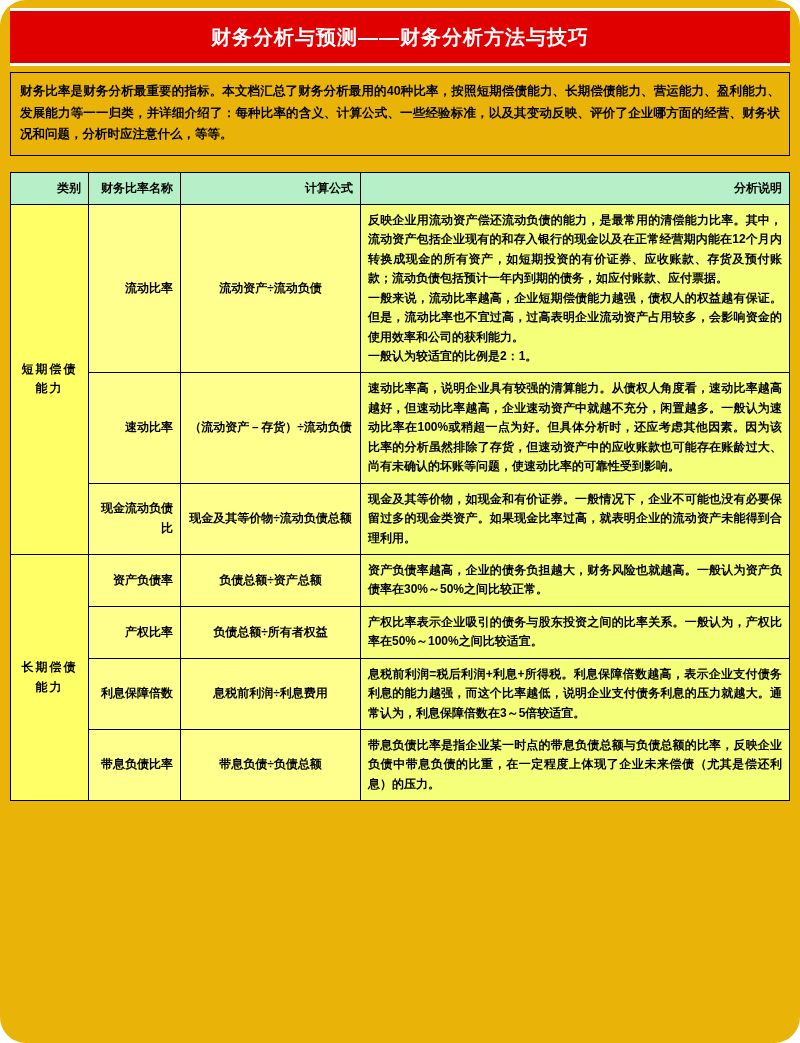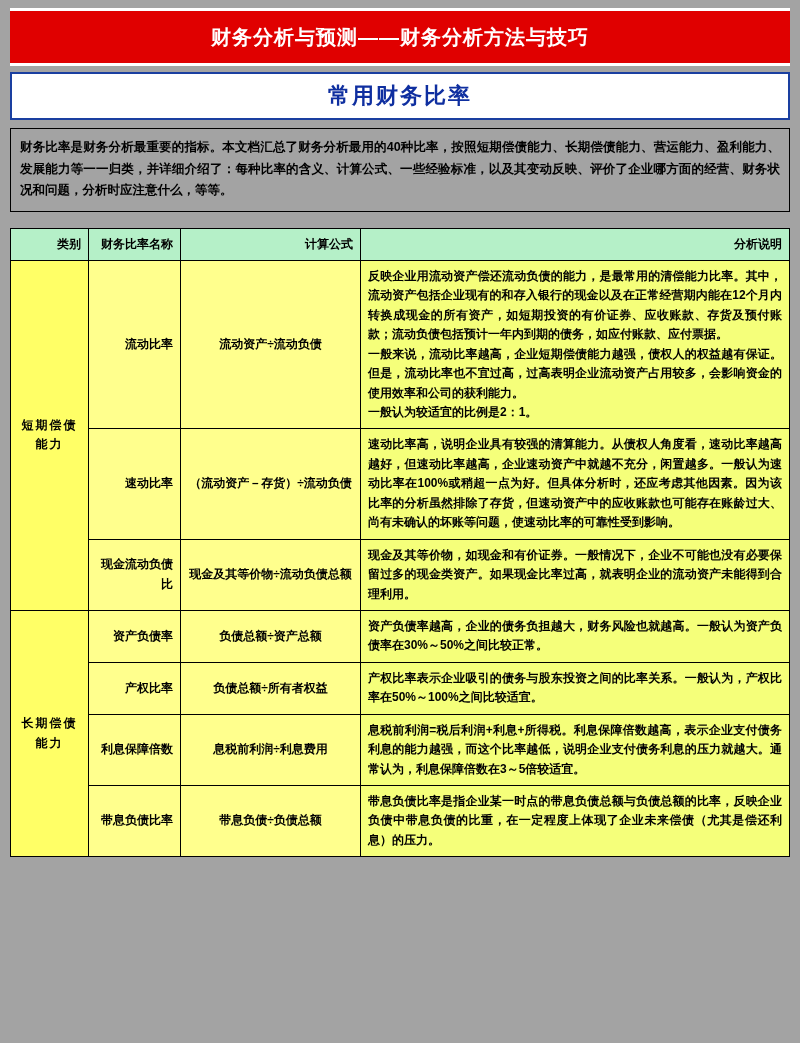--- a/index.html
+++ b/index.html
@@ -8,22 +8,23 @@
   }
   body {
     width: 800px;
     background: #ffffff;
     font-family: "Liberation Sans", "DejaVu Sans", sans-serif;
   }
   .page {
     width: 800px;
     min-height: 1043px;
     box-sizing: border-box;
-    background: #a3a3a3;
+    background: #eab308;
     padding: 8px 10px 0 10px;
+    border-radius: 26px;
   }
   
   .banner {
     background: #e00000;
     border-top: 3px solid #ffffff;
     border-bottom: 3px solid #ffffff;
     height: 52px;
     display: flex;
     align-items: center;
     justify-content: center;
@@ -122,23 +123,20 @@
 </style>
 </head>
 <body>
 
 <div class="page">
 
   <div class="banner">
     <div class="banner-title">财务分析与预测——财务分析方法与技巧</div>
   </div>
 
-  <div class="subtitle-bar">
-    <div class="subtitle-text">常用财务比率</div>
-  </div>
 
   <div class="intro">财务比率是财务分析最重要的指标。本文档汇总了财务分析最用的40种比率，按照短期偿债能力、长期偿债能力、营运能力、盈利能力、发展能力等一一归类，并详细介绍了：每种比率的含义、计算公式、一些经验标准，以及其变动反映、评价了企业哪方面的经营、财务状况和问题，分析时应注意什么，等等。</div>
 
   <table class="ratios">
     <colgroup>
       <col class="c-cat">
       <col class="c-name">
       <col class="c-form">
       <col class="c-desc">
     </colgroup>

